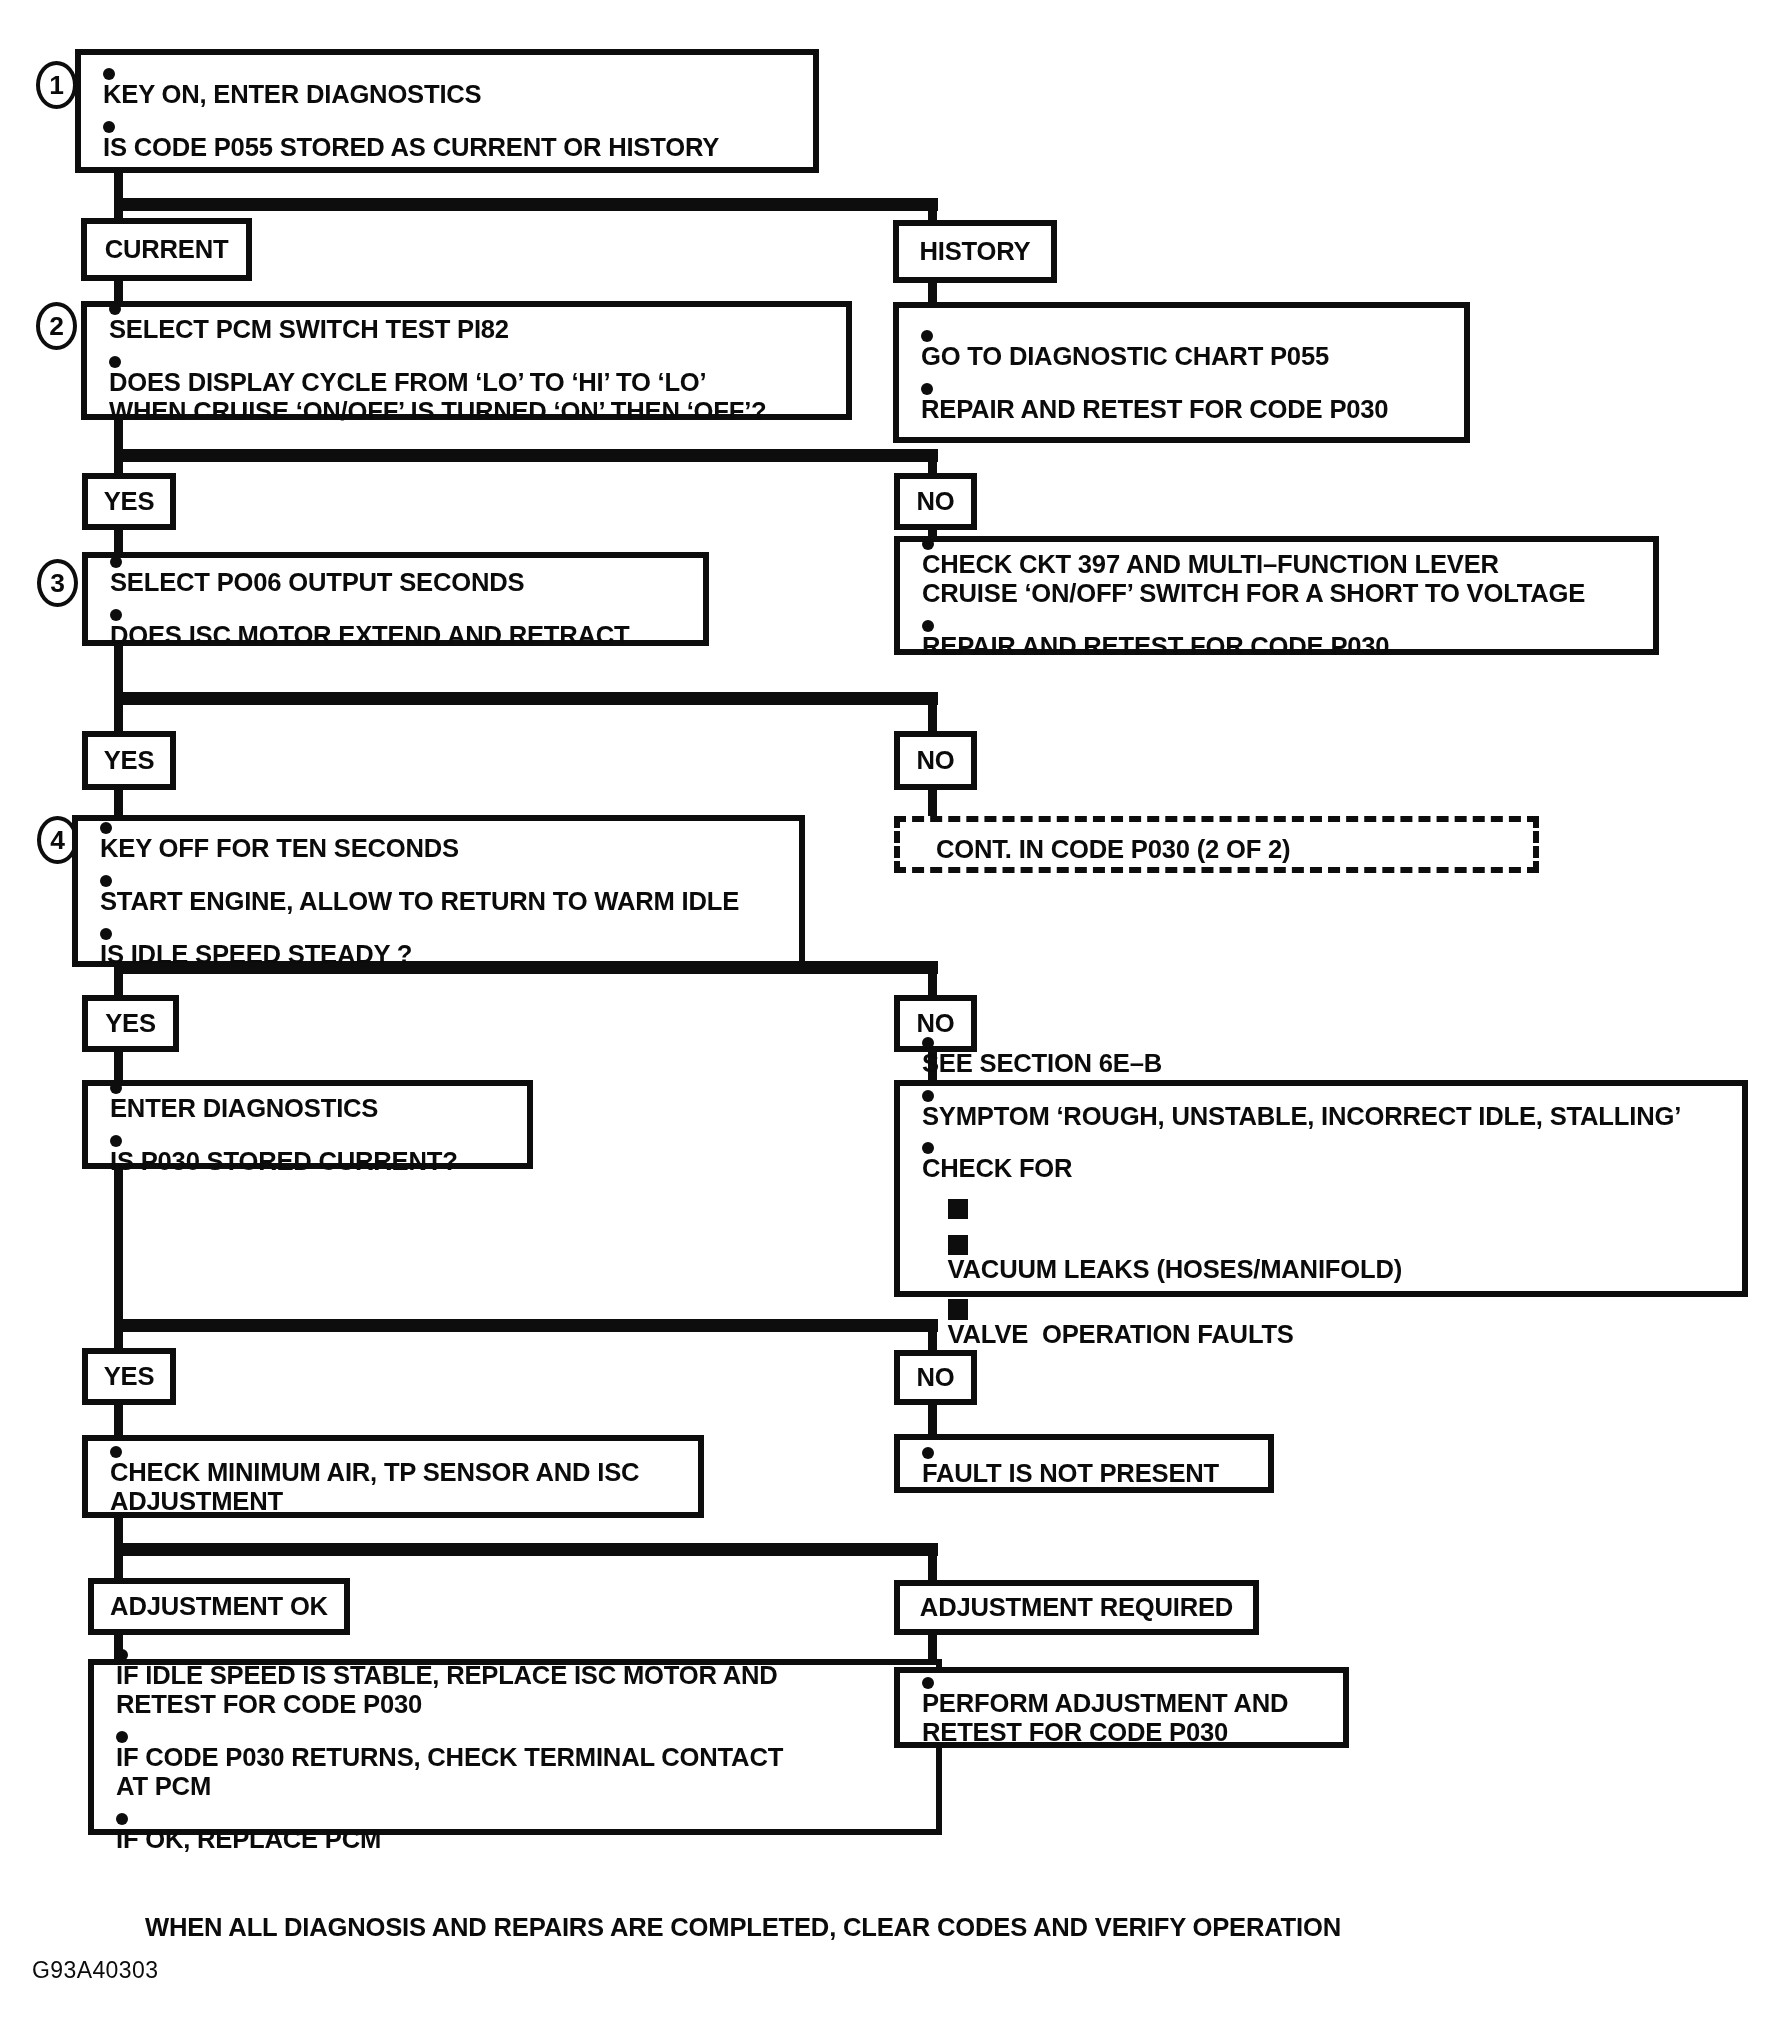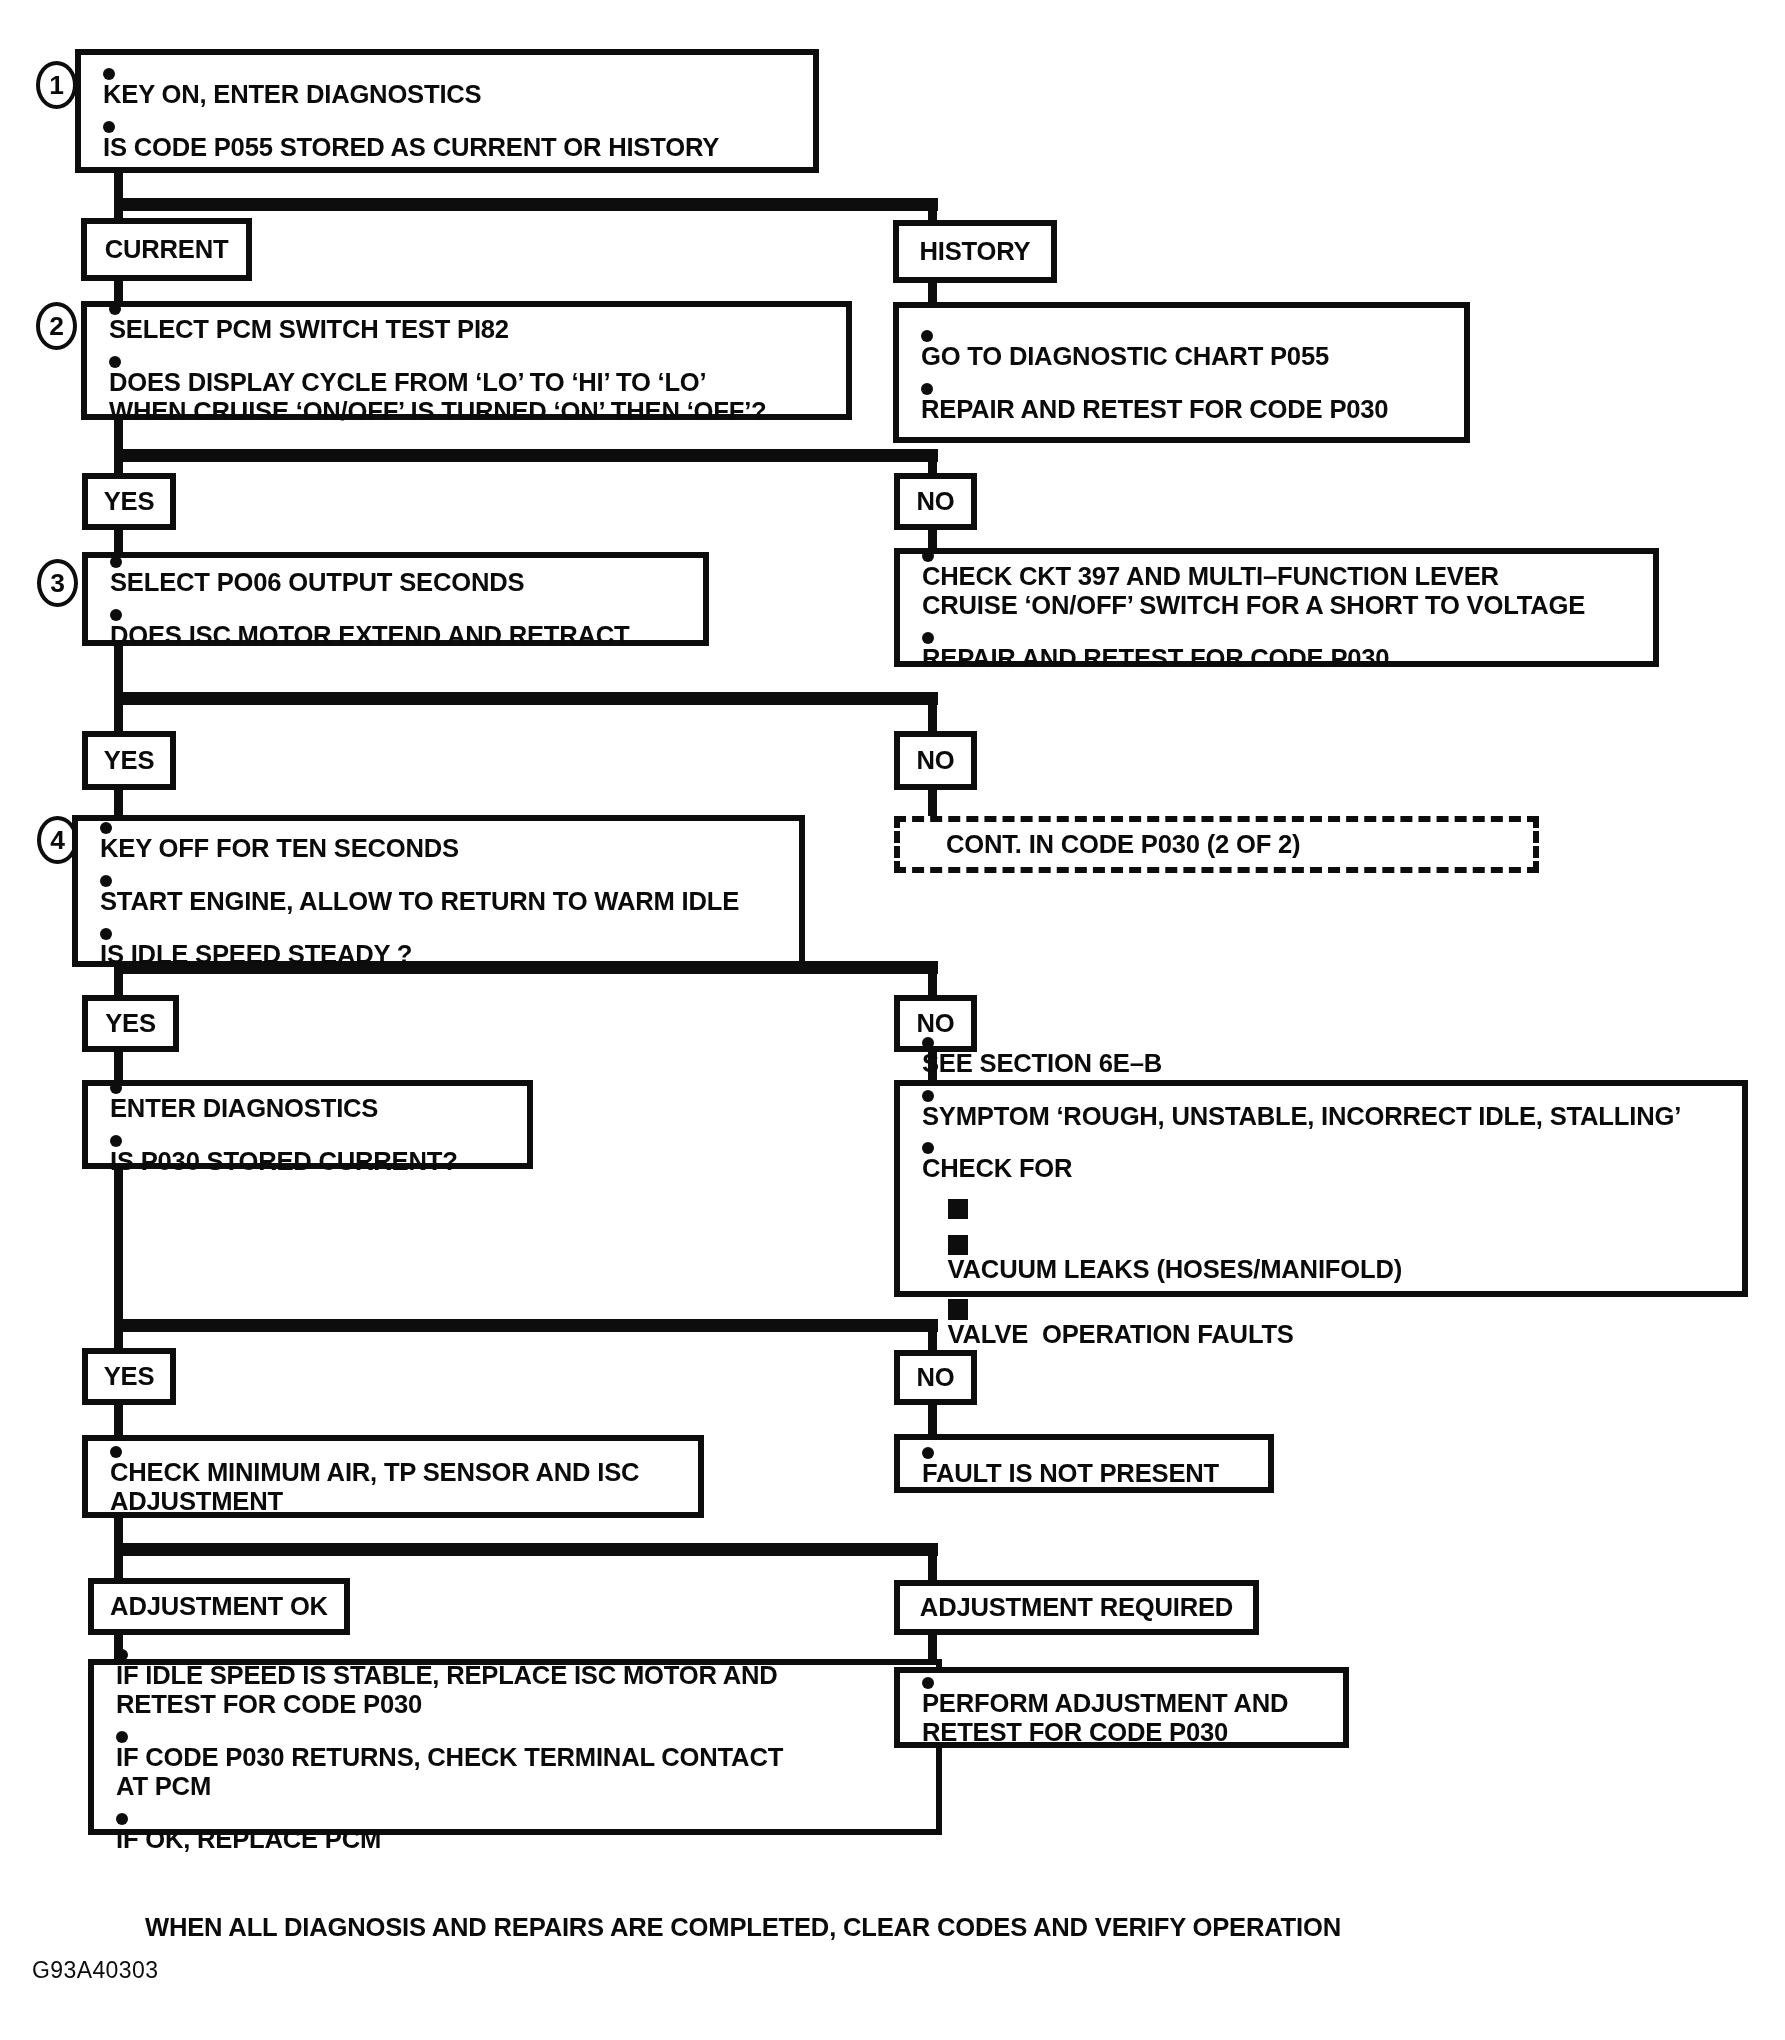--- a/index.html
+++ b/index.html
@@ -16,21 +16,21 @@
   .vline,.hbar{position:absolute;background:#0d0d0d;z-index:1;}
   .vline{width:9.4px;}
   .hbar{height:12.8px;left:114px;width:824px;}
   
   .box{
     position:absolute;z-index:2;box-sizing:border-box;
     background:#ffffff;border:6px solid #0d0d0d;
     display:flex;flex-direction:column;justify-content:center;
     padding:3.4px 13.6px 3.4px 22px;
   }
-  .box.dashed{border-style:dashed;justify-content:center;padding-left:46px;}
+  .box.dashed{border-style:dashed;justify-content:flex-end;padding-left:36px;}
   .li{display:flex;align-items:flex-start;margin:1.7px 0;flex-direction:column;}
   .li.sub{padding-left:25.6px;}
   .dot{flex:0 0 12px;width:12px;height:12px;background:#0d0d0d;border-radius:50%;margin:8.5px 24px 0 0;}
   .dash{flex:0 0 20.4px;width:20.4px;height:5.1px;background:#0d0d0d;margin:12px 20.4px 0 0;}
   .txt{white-space:pre-wrap;line-height:29px;letter-spacing:-0.2px;}
   
   .label-box{
     position:absolute;z-index:2;box-sizing:border-box;
     background:#ffffff;border:6px solid #0d0d0d;
     display:flex;align-items:center;justify-content:center;
@@ -127,21 +127,21 @@
     <div class="li">
       <span class="dot"></span>
       <span class="txt">DOES DISPLAY CYCLE FROM ‘LO’ TO ‘HI’ TO ‘LO’
 WHEN CRUISE ‘ON/OFF’ IS TURNED ‘ON’ THEN ‘OFF’?</span>
     </div>
   </div>
 
   <div class="label-box" style="left:82px;top:473px;width:94px;height:57px">YES</div>
   <div class="label-box" style="left:894px;top:473px;width:83px;height:57px">NO</div>
 
-  <div class="box" style="left:894px;top:548px;width:765px;height:119px">
+  <div class="box" style="left:894px;top:536px;width:765px;height:119px">
     <div class="li">
       <span class="dot"></span>
       <span class="txt">CHECK CKT 397 AND MULTI–FUNCTION LEVER
 CRUISE ‘ON/OFF’ SWITCH FOR A SHORT TO VOLTAGE</span>
     </div>
     <div class="li">
       <span class="dot"></span>
       <span class="txt">REPAIR AND RETEST FOR CODE P030</span>
     </div>
   </div>

